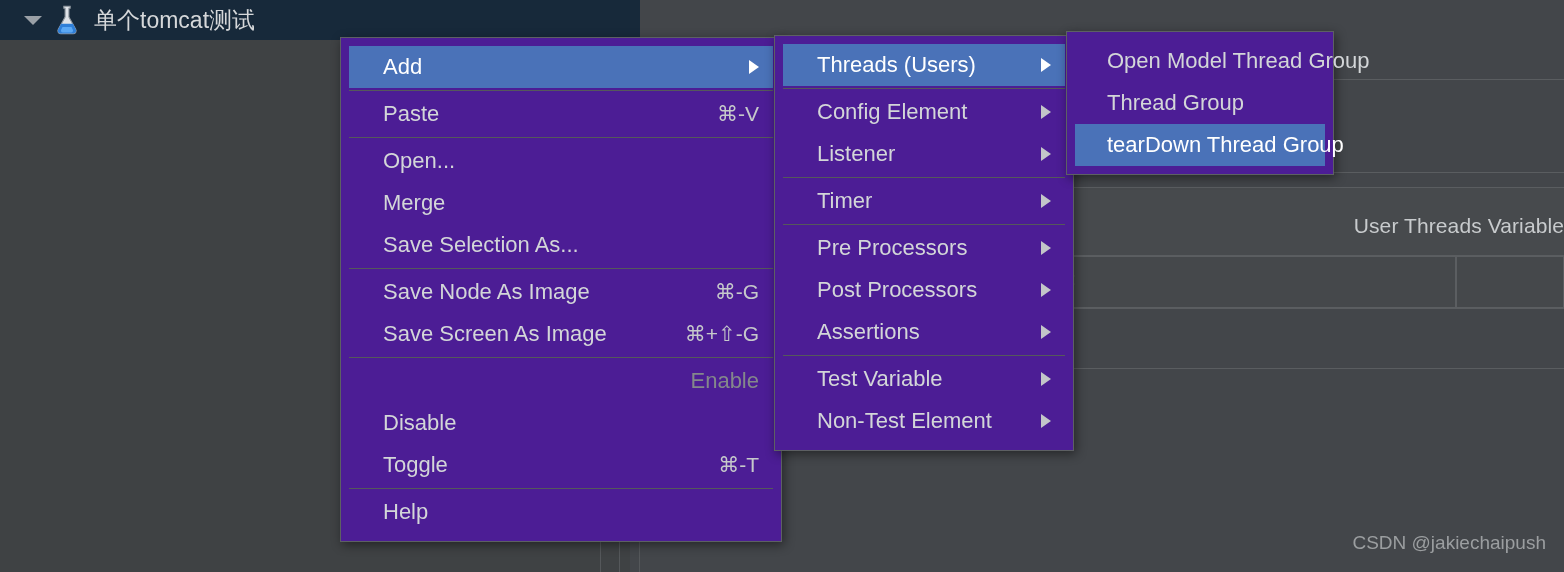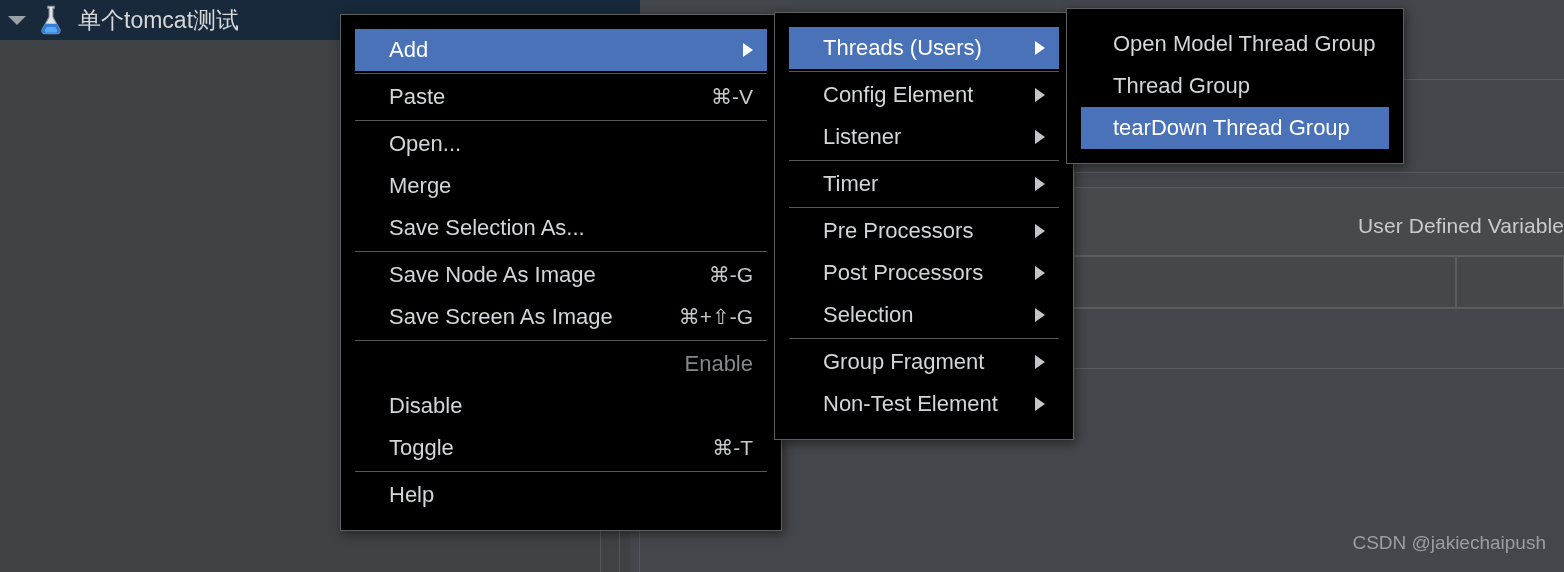--- a/index.html
+++ b/index.html
@@ -69,20 +69,21 @@
     left: 0; top: 0;
     width: 640px; height: 80px;
   }
   .tree-row {
     position: absolute;
     left: 0;
     width: 640px;
     display: flex;
     align-items: center;
     box-sizing: border-box;
+    padding-left: 16px;
   }
   .tree-row.root {
     top: 0; height: 40px;
     background: #17293a;
   }
   .tree-row.child {
     top: 40px; height: 38px;
     background: #4b4e50;
   }
   .tree-label {
@@ -101,25 +102,26 @@
     border-left: 9px solid transparent;
     border-right: 9px solid transparent;
     border-top: 9px solid #9aa0a6;
   }
   .flask-icon { width: 34px; height: 34px; margin-right: 10px; }
   .gear-icon  { width: 30px; height: 30px; margin-right: 10px; }
 
   
   .menu {
     position: absolute;
-    background: #000000;
+    background: #4c1d95;
     border: 1px solid #5d6063;
     box-sizing: border-box;
     box-shadow: 2px 3px 10px rgba(0,0,0,.45);
-    padding: 14px;
+    padding: 8px;
+    margin-top: 23px;
   }
   .mi {
     position: relative;
     display: flex;
     align-items: center;
     height: 42px;
     padding: 0 14px 0 34px;
     color: #d3d6d8;
     font-size: 22px;
     white-space: nowrap;
@@ -143,21 +145,21 @@
   .mi.sel .arrow { border-left-color: #ffffff; }
   .sep {
     height: 1px;
     background: #55585b;
     margin: 2px 0;
   }
 
   
   #menu-main   { left: 340px; top: 14px;  width: 442px; }
   #menu-add    { left: 774px; top: 12px;  width: 300px; }
-  #menu-thread { left: 1066px; top: 8px;  width: 338px; }
+  #menu-thread { left: 1066px; top: 8px;  width: 268px; }
 
   #menu-thread .mi { padding-left: 32px; }
 
   .watermark {
     position: absolute;
     right: 18px; bottom: 18px;
     color: #9b9ea0;
     font-size: 19px;
     white-space: nowrap;
   }
@@ -177,21 +179,21 @@
   <div class="hline" style="top:368px;"></div>
 
   <div class="panel-block" style="left:630px;top:188px;width:934px;height:67px;"></div>
 
   <div style="position:absolute;left:630px;top:256px;width:934px;height:52px;">
     <div class="field-box" style="left:0px;top:0px;width:826px;height:52px;"></div>
     <div class="field-box" style="left:826px;top:0px;width:108px;height:52px;"></div>
   </div>
 
   <div class="field-label" style="left:1060px;top:268px;">e:</div>
-  <div class="udv-label">User Defined Variable</div>
+  <div class="udv-label">User Threads Variable</div>
 
   <div class="vline" style="left:600px;"></div>
   <div class="vline" style="left:619px;"></div>
   <div class="vline" style="left:639px;"></div>
 
   <div class="tree">
     <div class="tree-row root">
       <div class="expander">
           <div class="tri"></div>
         </div>
@@ -273,26 +275,26 @@
       <div class="sep"></div>
       <div class="mi">
         <span>Pre Processors</span>
         <span class="arrow"></span>
       </div>
       <div class="mi">
         <span>Post Processors</span>
         <span class="arrow"></span>
       </div>
       <div class="mi">
-        <span>Selection</span>
-        <span class="arrow"></span>
-      </div>
-      <div class="sep"></div>
-      <div class="mi">
-        <span>Group Fragment</span>
+        <span>Assertions</span>
+        <span class="arrow"></span>
+      </div>
+      <div class="sep"></div>
+      <div class="mi">
+        <span>Test Variable</span>
         <span class="arrow"></span>
       </div>
       <div class="mi">
         <span>Non-Test Element</span>
         <span class="arrow"></span>
       </div>
     </div>
 
   <div class="menu" id="menu-thread">
       <div class="mi">

